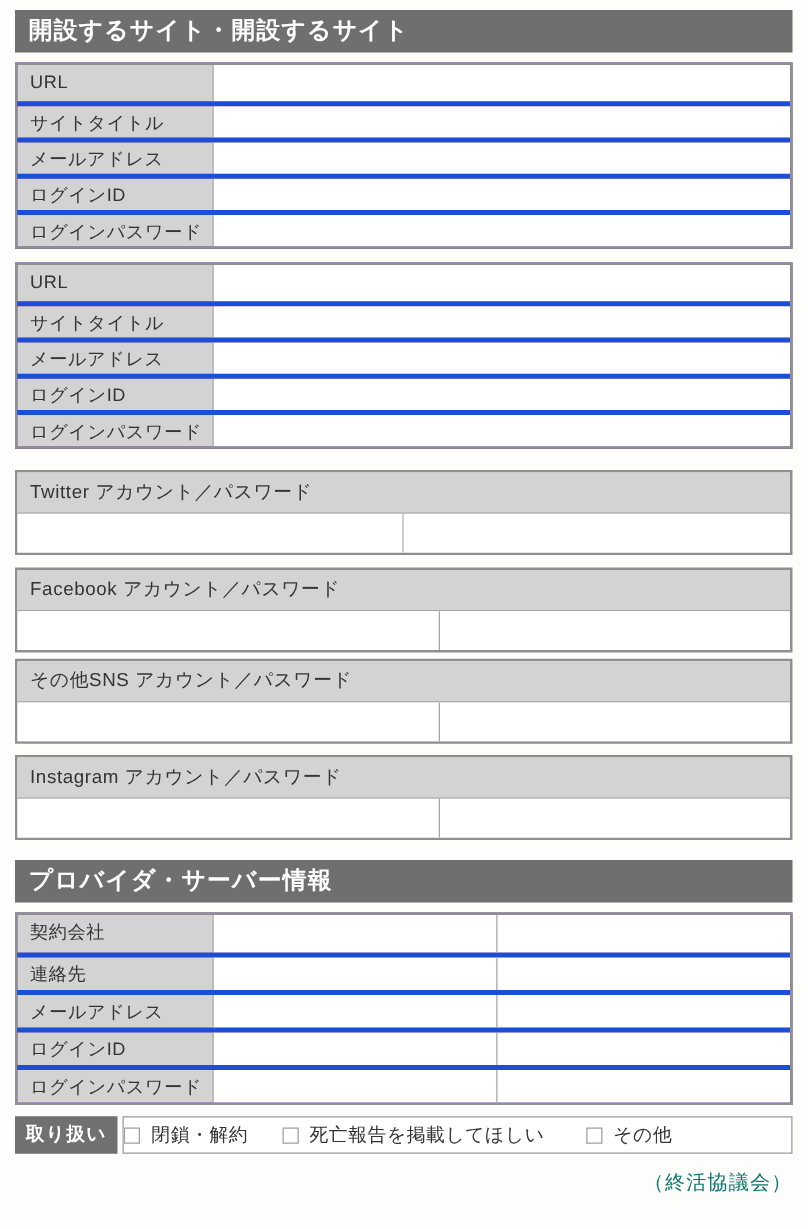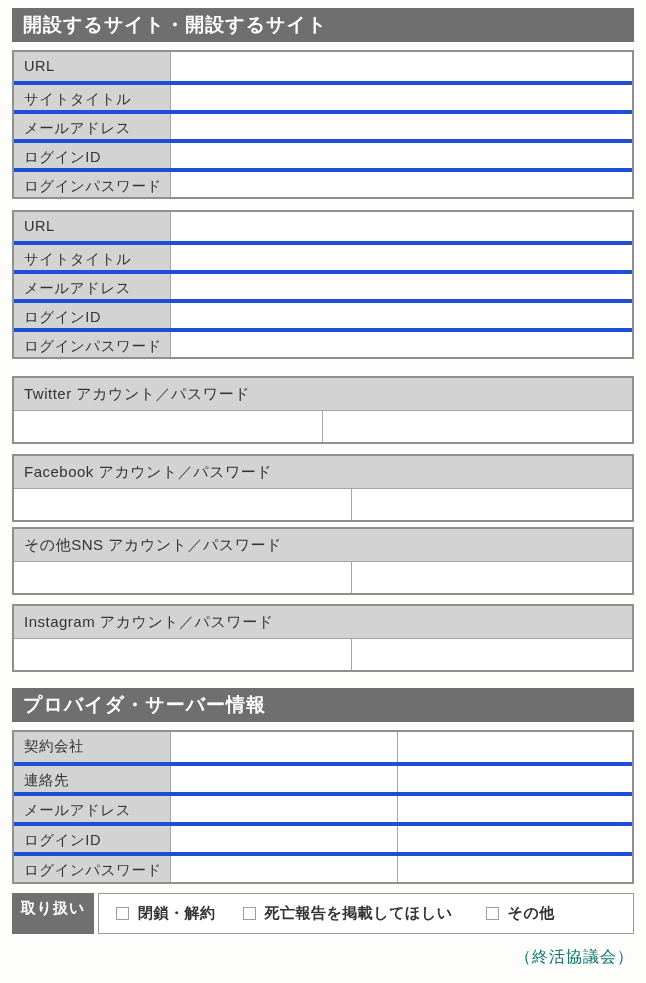--- a/index.html
+++ b/index.html
@@ -94,42 +94,40 @@
     box-sizing: border-box;
     background: #ffffff;
   }
   .p-col3 { flex: 1 1 auto; background: #ffffff; }
   .f-row-p { height: 30px; }
   .f-row-p .f-label { line-height: 29px; }
   
   .handling {
     display: flex;
     align-items: stretch;
-    height: 41px;
+    height: 30px;
   }
   .handling-label {
     width: 82px;
     flex: 0 0 82px;
     background: #707070;
     color: #ffffff;
     font-size: 15px;
     font-weight: bold;
     line-height: 30px;
     text-align: center;
     letter-spacing: 1px;
   }
   .handling-box {
     margin-left: 4px;
     flex: 1 1 auto;
     border: 1.5px solid #9a9a9a;
     background: #ffffff;
     box-sizing: border-box;
     display: flex;
-    padding-left: 17px;
-    font-weight: bold;
   }
   .check-opt {
     display: flex;
     align-items: center;
     font-size: 15px;
     color: #333333;
     letter-spacing: 0.5px;
     cursor: default;
   }
   .checkbox {

